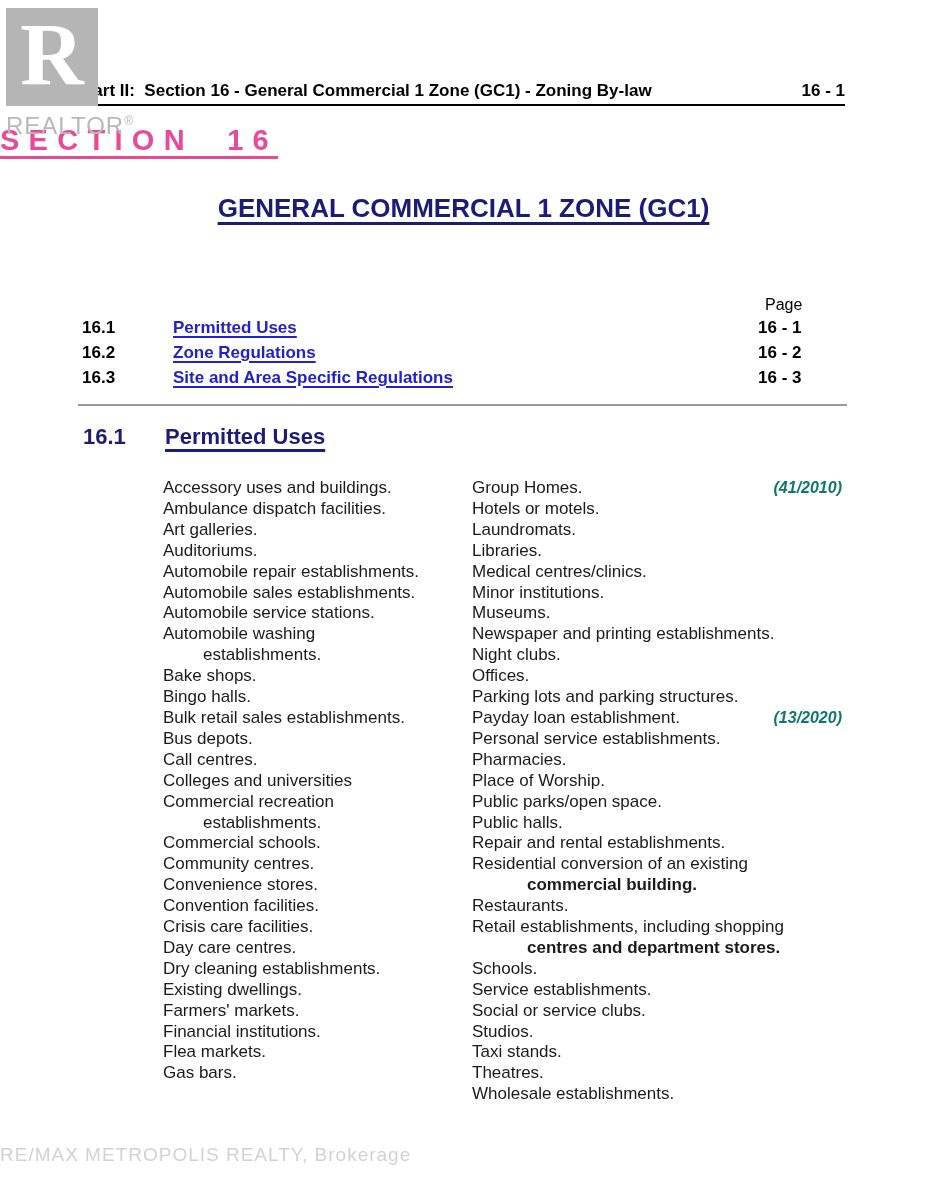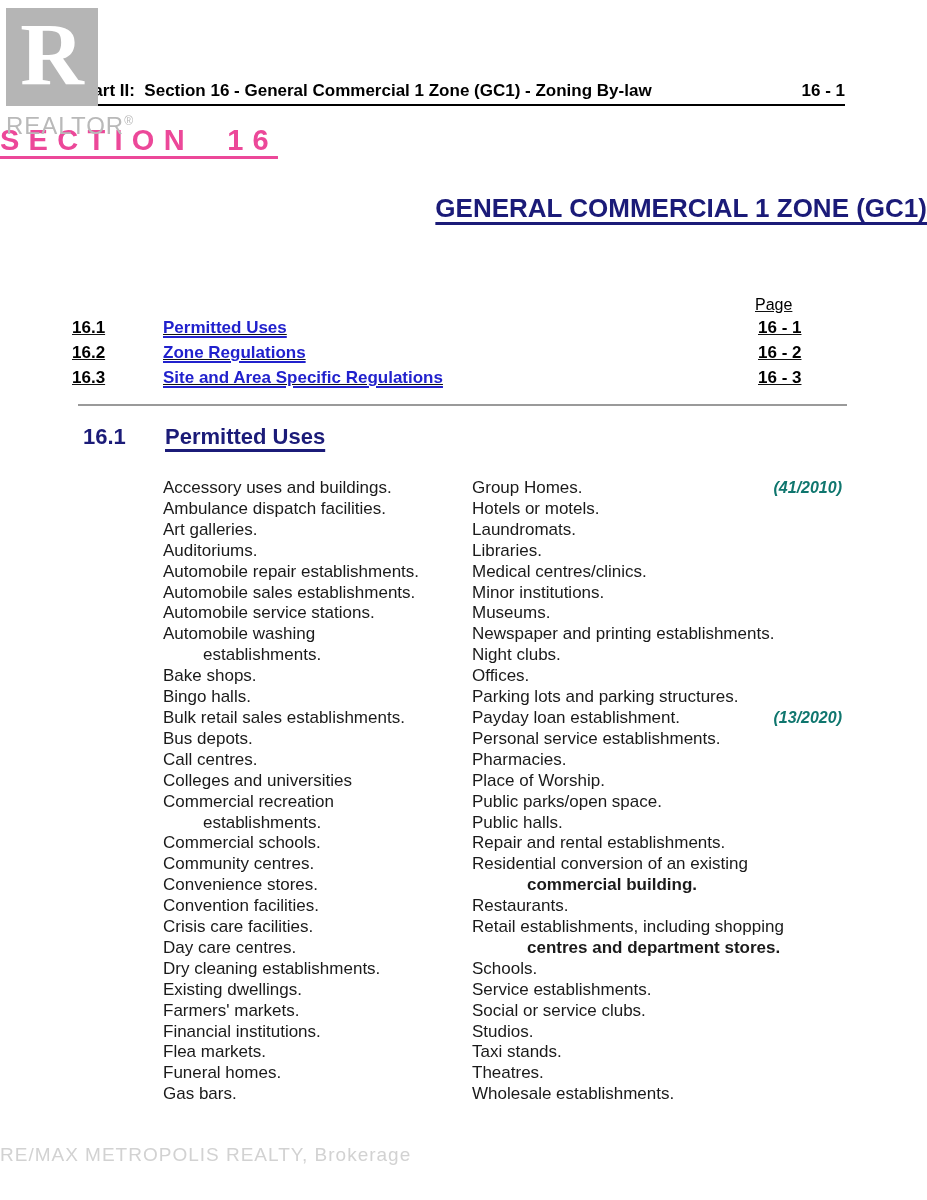--- a/index.html
+++ b/index.html
@@ -33,27 +33,27 @@
   .header-title{white-space:pre;}
   .header-page{white-space:pre;}
 
   
   .section-title{
     position:absolute;top:124px;left:0;right:0;margin:0;text-align:left;
     color:#ec4899;font-size:29px;font-weight:bold;letter-spacing:0.32em;word-spacing:0.55em;
     text-decoration:underline;text-decoration-thickness:3px;text-underline-offset:6px;
   }
   .zone-title{
-    position:absolute;top:193px;left:0;right:0;margin:0;text-align:right;
+    position:absolute;top:193px;left:0;right:0;margin:0;text-align:center;
     color:#1b1b78;font-size:26px;font-weight:bold;
     text-decoration:underline;text-decoration-thickness:3px;text-underline-offset:5px;
   }
 
   
-  .toc{position:absolute;left:72px;right:82px;top:296px;text-decoration:underline;}
+  .toc{position:absolute;left:82px;right:82px;top:296px;}
   .toc-page-label{
     margin-left:676px;padding-left:7px;font-size:16px;color:#000;height:22px;
   }
   .toc-row{display:flex;align-items:baseline;height:25px;font-size:17px;font-weight:bold;}
   .toc-num{width:91px;color:#000;}
   .toc-link{
     color:#2121cd;text-decoration:underline;text-decoration-thickness:2px;text-underline-offset:3px;
     flex:1;cursor:pointer;
   }
   .toc-page{width:87px;color:#000;white-space:pre;}
@@ -278,24 +278,20 @@
         <div class="use-row">
           <span>Financial institutions.</span>
 
         </div>
 
         <div class="use-row">
           <span>Flea markets.</span>
 
         </div>
 
-        <div class="use-row">
-          <span>Funeral homes.</span>
-
-        </div>
 
         <div class="use-row">
           <span>Gas bars.</span>
 
         </div>
       </div>
     <div class="col col-right">
 
         <div class="use-row">
           <span>Group Homes.</span>

